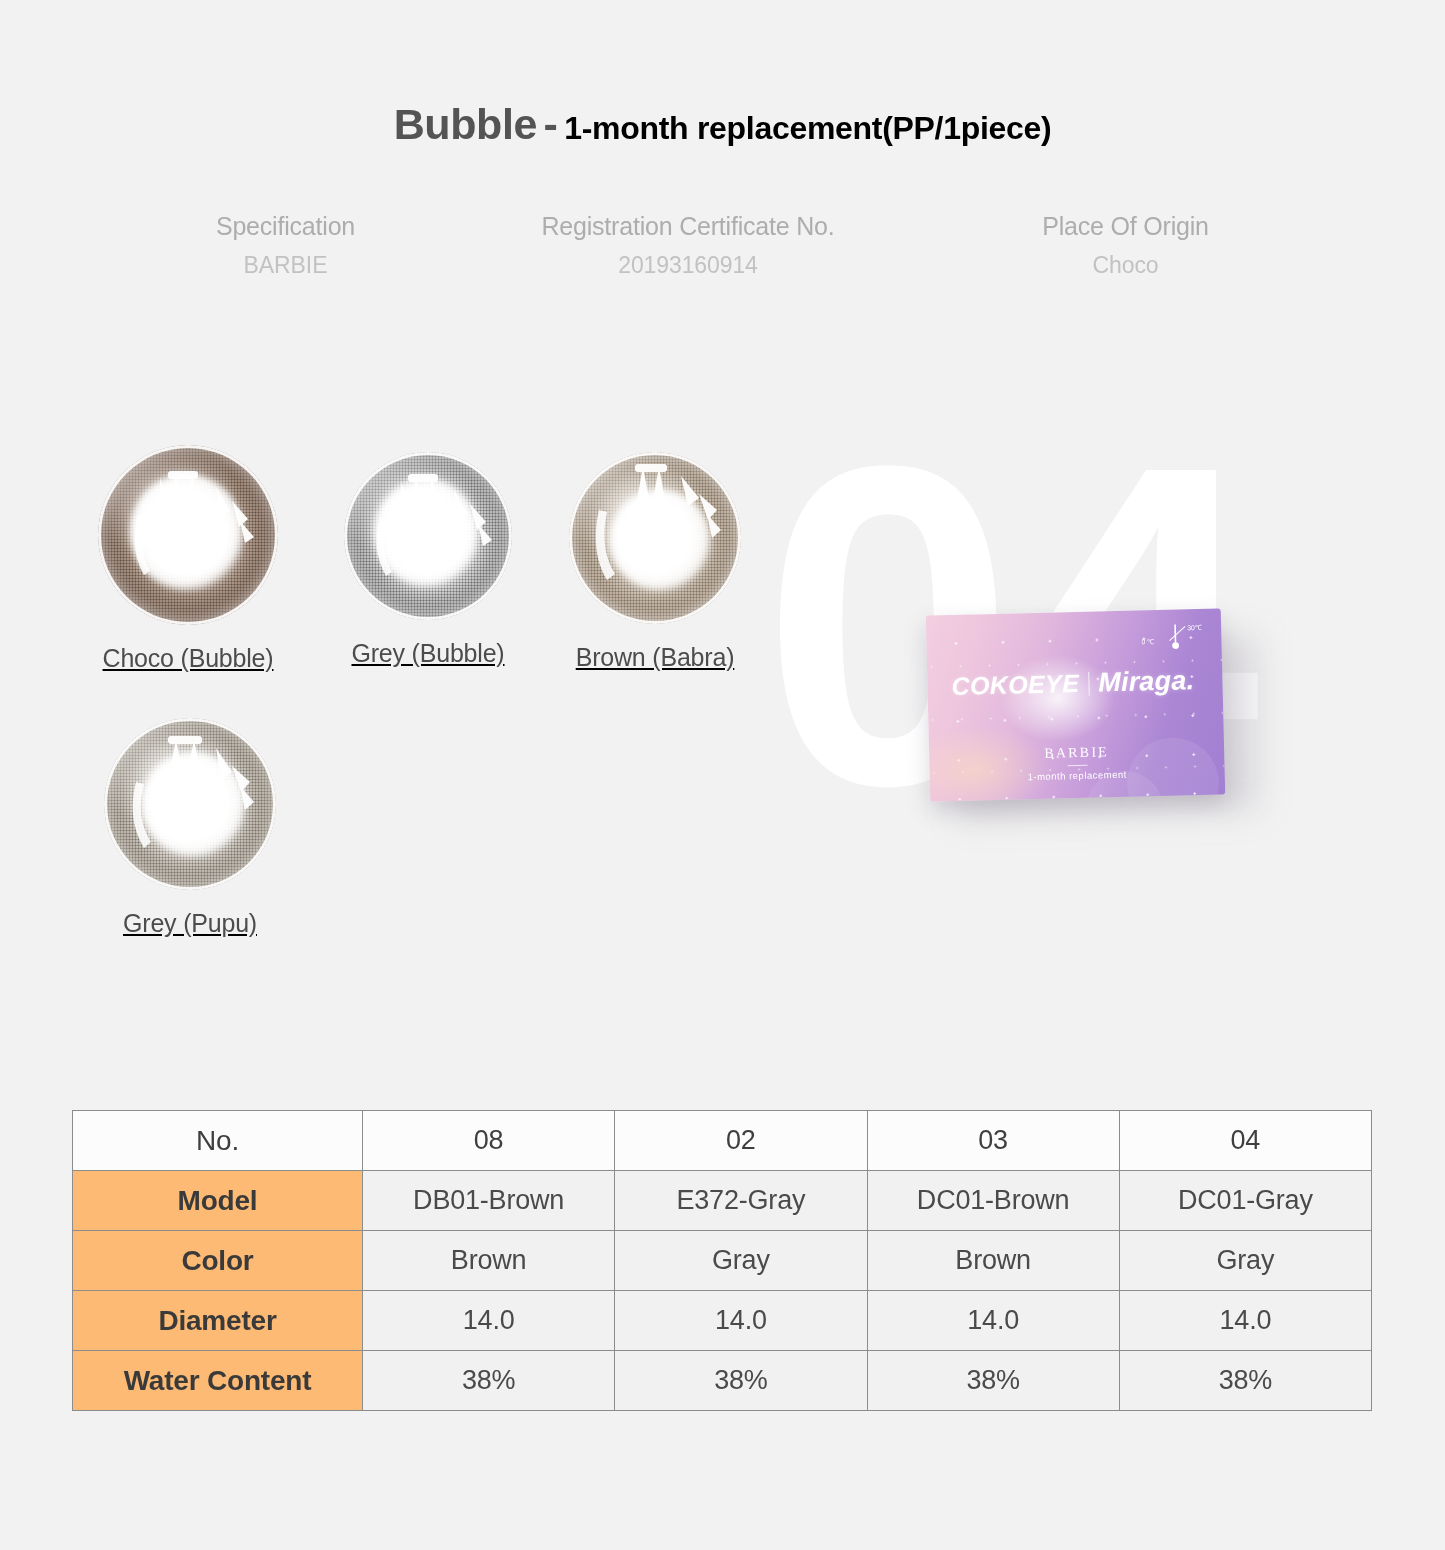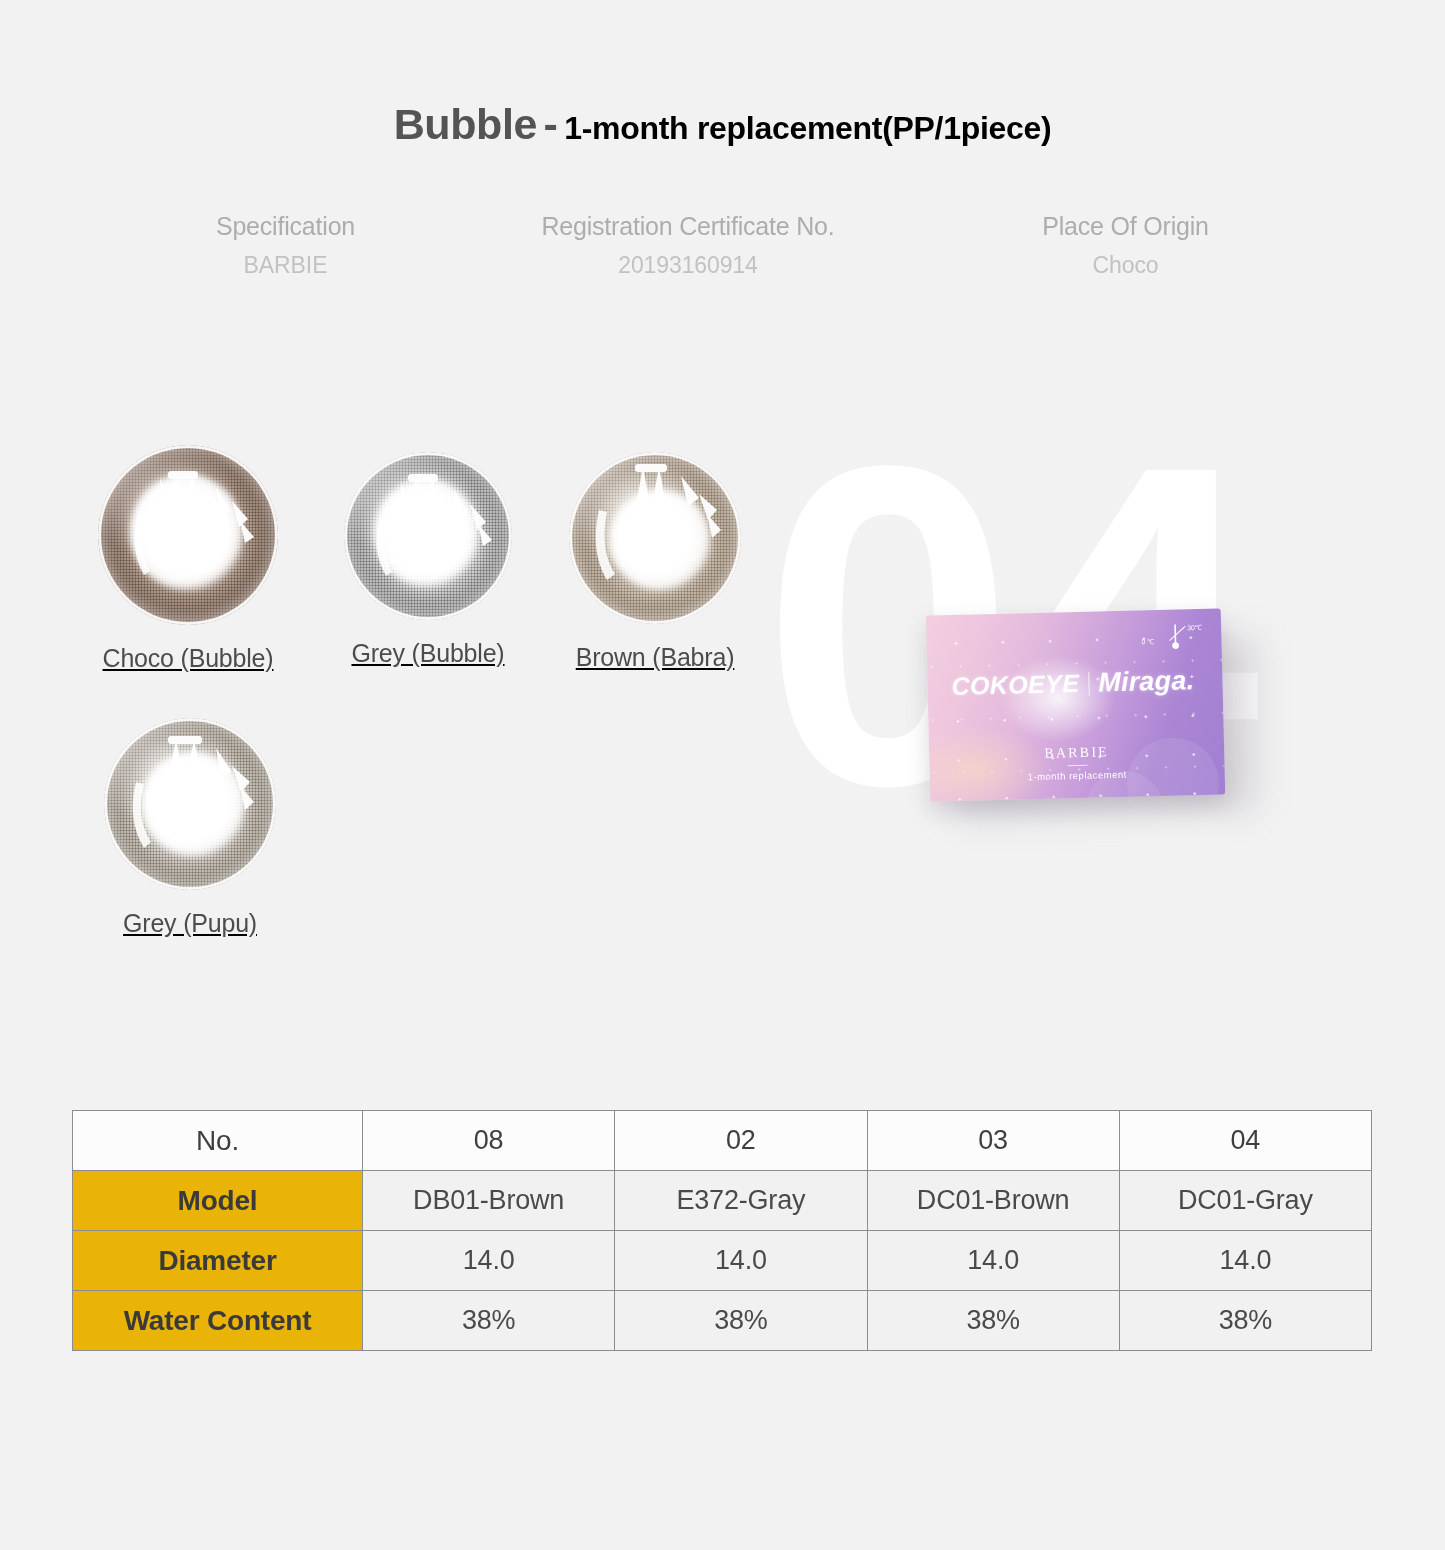--- a/index.html
+++ b/index.html
@@ -260,21 +260,21 @@
     font-size: 27px;
     font-weight: 300;
     color: #4a4a4a;
     background: #fbfbfb;
     height: 60px;
     letter-spacing: -0.2px;
   }
   .spec-table td.rowlabel {
     font-weight: 600;
     color: #3a3a3a;
-    background: #eab308;
+    background: #fdba74;
     font-size: 28px;
   }
   .spec-table tr.header td { background: #fcfcfc; font-weight: 400; color: #3f3f3f; }
   .spec-table td.datacell { background: #f1f1f1; }
   .spec-table col.first { width: 290px; }
 </style>
 </head>
 <body>
 
 <div class="page">
@@ -438,20 +438,27 @@
         <td>04</td>
       </tr>
       <tr>
         <td class="rowlabel">Model</td>
         <td class="datacell">DB01-Brown</td>
         <td class="datacell">E372-Gray</td>
         <td class="datacell">DC01-Brown</td>
         <td class="datacell">DC01-Gray</td>
       </tr>
       <tr>
+        <td class="rowlabel">Color</td>
+        <td class="datacell">Brown</td>
+        <td class="datacell">Gray</td>
+        <td class="datacell">Brown</td>
+        <td class="datacell">Gray</td>
+      </tr>
+      <tr>
         <td class="rowlabel">Diameter</td>
         <td class="datacell">14.0</td>
         <td class="datacell">14.0</td>
         <td class="datacell">14.0</td>
         <td class="datacell">14.0</td>
       </tr>
       <tr>
         <td class="rowlabel">Water Content</td>
         <td class="datacell">38%</td>
         <td class="datacell">38%</td>

